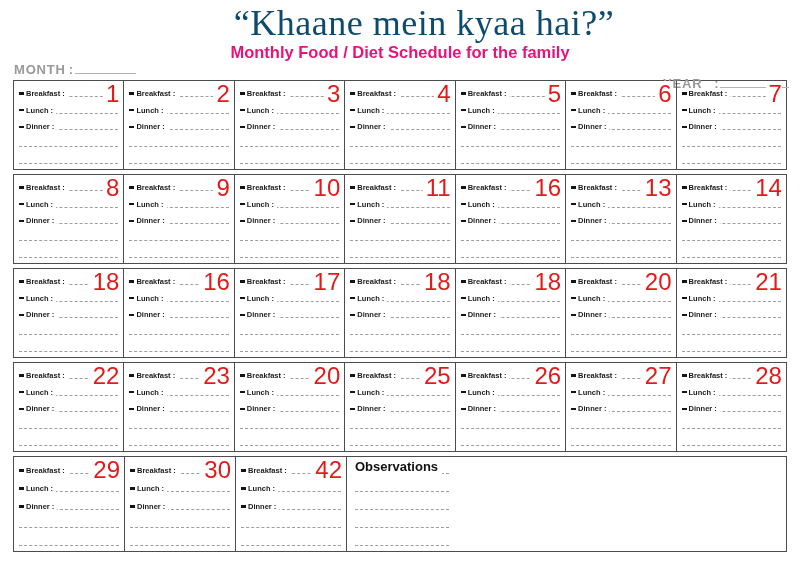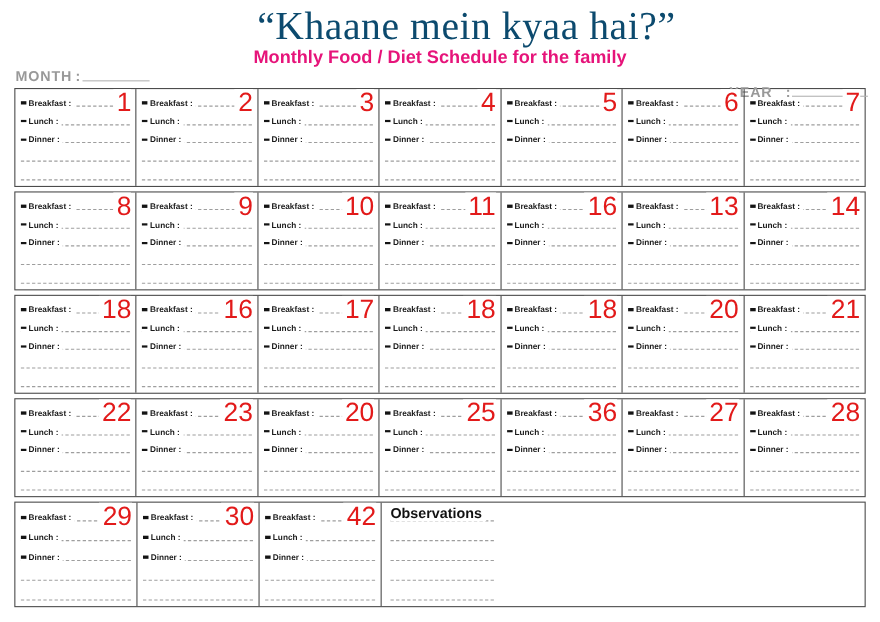--- a/index.html
+++ b/index.html
@@ -876,21 +876,21 @@
             <div class="line">
               <div class="dash"></div>
             </div>
             <div class="line">
               <div class="dash"></div>
             </div>
           </div>
         </div>
         <div class="cellw">
           <div class="cell">
-            <div class="day">36</div>
+            <div class="day">26</div>
             <div class="line">
               <div class="dash"></div>
               <span class="meal">
                 <i class="bullet"></i>
                 <span class="meal-text">Breakfast :</span>
               </span>
             </div>
             <div class="line">
               <div class="dash"></div>
               <span class="meal">

